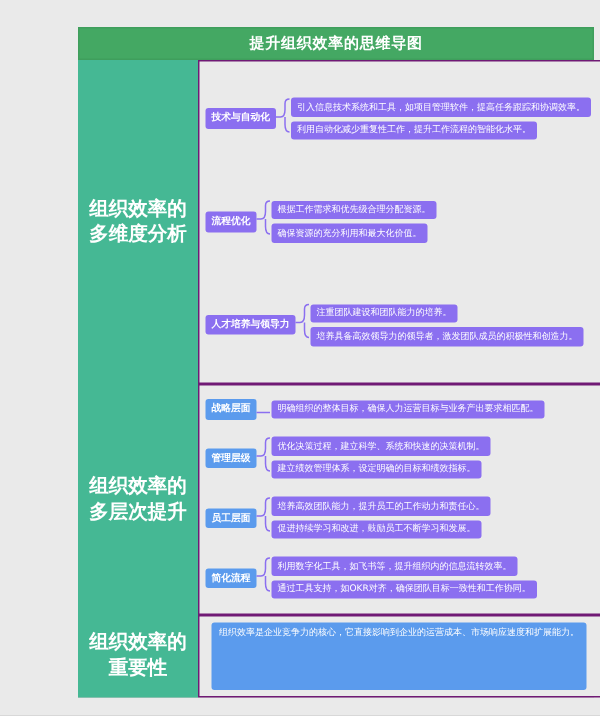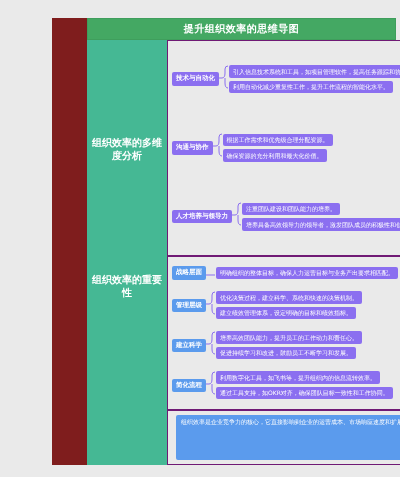--- a/index.html
+++ b/index.html
@@ -6,22 +6,21 @@
   html, body {
     margin: 0; padding: 0;
     width: 400px; height: 477px;
     background: #eaeaea;
     font-family: "DejaVu Sans", "Liberation Sans", sans-serif;
   }
   #mindmap {
     position: absolute;
     left: 52px; top: 18px;
     width: 344px; height: 447px;
-    background: #7f1d1d;
-    padding-left: 35px;
+    background: #a3a3a3;
   }
   .title-bar {
     height: 22px;
     background: #44a863;
     border: 1px solid #3f9e5c;
     color: #ffffff;
     font-size: 10px;
     font-weight: bold;
     display: flex;
     align-items: center;
@@ -38,21 +37,21 @@
     background: #45b894;
     display: flex;
     flex-direction: column;
     flex-shrink: 0;
   }
   .root-cell {
     display: flex;
     align-items: center;
     justify-content: center;
     color: #ffffff;
-    font-size: 10px;
+    font-size: 13px;
     font-weight: bold;
     text-align: center;
     padding: 0 3px;
     line-height: 1.3;
   }
   .root-cell.c1 { height: 218px; }
   .root-cell.c2 { height: 152px; }
   .root-cell.c3 { height: 55px; }
 
   .sections {
@@ -142,20 +141,21 @@
 <div id="mindmap">
 
   <div class="title-bar">
     <span>提升组织效率的思维导图</span>
   </div>
 
   <div class="body-wrap">
 
     <div class="root-col">
       <div class="root-cell c1">组织效率的多维度分析</div>
+      <div class="root-cell c2">组织效率的多层次提升</div>
       <div class="root-cell c3">组织效率的重要性</div>
     </div>
 
     <div class="sections">
 
       <div class="section s1">
         <div class="branch-list">
 
           <div class="branch">
             <div class="branch-label purple">技术与自动化</div>
@@ -166,21 +166,21 @@
             </div>
             <div class="leaf-col">
               <div class="leaf">引入信息技术系统和工具，如项目管理软件，提高任务跟踪和协调效率。</div>
               <div class="leaf">利用自动化减少重复性工作，提升工作流程的智能化水平。</div>
             </div>
           </div>
 
 
 
           <div class="branch">
-            <div class="branch-label purple">沟通与协作</div>
+            <div class="branch-label purple">流程优化</div>
             <div class="connector">
               <svg width="10" height="28" viewBox="0 0 10 28">
                   <path d="M0,14 L3,14 Q6,14 6,9 L6,5 Q6,2 9,2 M6,19 Q6,24 9,24 M6,14 L6,19" fill="none" stroke="#8b6ff0" stroke-width="1"></path>
                 </svg>
             </div>
             <div class="leaf-col">
               <div class="leaf">根据工作需求和优先级合理分配资源。</div>
               <div class="leaf">确保资源的充分利用和最大化价值。</div>
             </div>
           </div>
@@ -223,21 +223,21 @@
                   <path d="M0,14 L3,14 Q6,14 6,9 L6,5 Q6,2 9,2 M6,19 Q6,24 9,24 M6,14 L6,19" fill="none" stroke="#8b6ff0" stroke-width="1"></path>
                 </svg>
             </div>
             <div class="leaf-col">
               <div class="leaf">优化决策过程，建立科学、系统和快速的决策机制。</div>
               <div class="leaf">建立绩效管理体系，设定明确的目标和绩效指标。</div>
             </div>
           </div>
 
           <div class="branch">
-            <div class="branch-label blue">建立科学</div>
+            <div class="branch-label blue">员工层面</div>
             <div class="connector">
               <svg width="10" height="28" viewBox="0 0 10 28">
                   <path d="M0,14 L3,14 Q6,14 6,9 L6,5 Q6,2 9,2 M6,19 Q6,24 9,24 M6,14 L6,19" fill="none" stroke="#8b6ff0" stroke-width="1"></path>
                 </svg>
             </div>
             <div class="leaf-col">
               <div class="leaf">培养高效团队能力，提升员工的工作动力和责任心。</div>
               <div class="leaf">促进持续学习和改进，鼓励员工不断学习和发展。</div>
             </div>
           </div>

